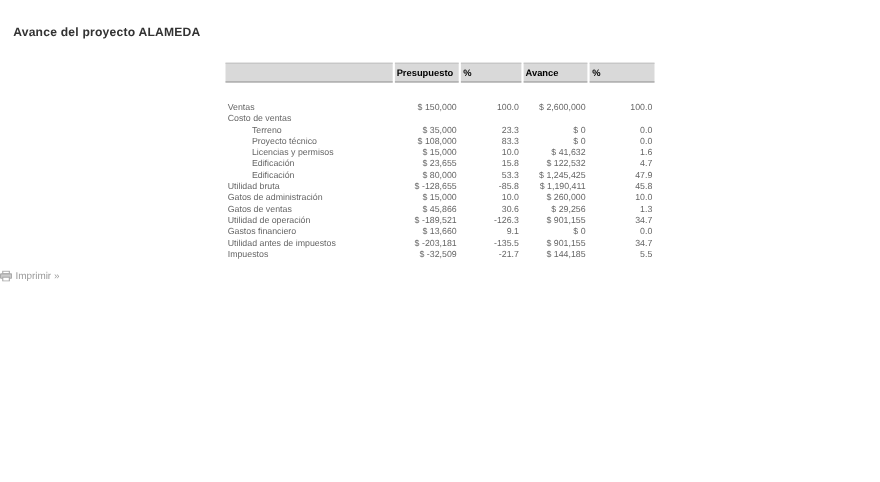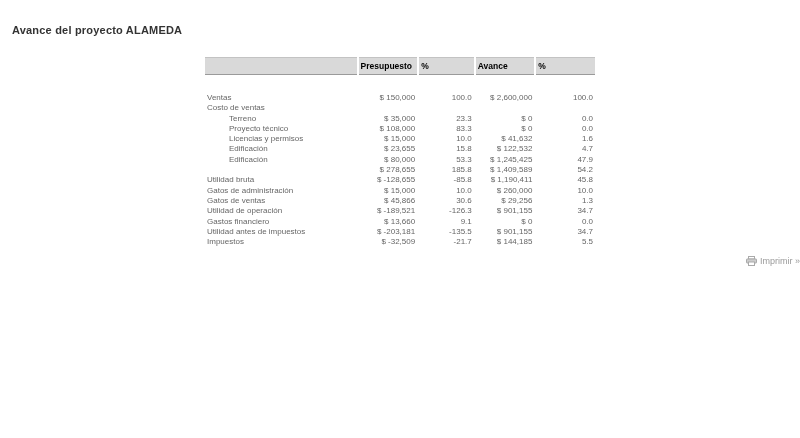--- a/index.html
+++ b/index.html
@@ -49,21 +49,21 @@
     line-height: 10.3px;
     white-space: nowrap;
   }
   table.report tbody tr:first-child td { padding-top: 18px; }
   td.label { text-align: left; }
   td.label.indent { padding-left: 24px; margin-top: 39px; }
   td.num { text-align: right; }
   .print-row {
     margin-top: 9px;
     display: flex;
-    justify-content: flex-end;
+    justify-content: flex-start;
     align-items: center;
     gap: 3px;
   }
   .print-link {
     display: inline-flex;
     align-items: center;
     gap: 3px;
     color: #9a9a9a;
     font-size: 9px;
     text-decoration: none;
@@ -139,27 +139,20 @@
           <td class="num">4.7</td>
         </tr>
         <tr>
           <td class="label indent">Edificación</td>
           <td class="num">$ 80,000</td>
           <td class="num">53.3</td>
           <td class="num">$ 1,245,425</td>
           <td class="num">47.9</td>
         </tr>
         <tr>
-          <td class="label"></td>
-          <td class="num">$ 278,655</td>
-          <td class="num">185.8</td>
-          <td class="num">$ 1,409,589</td>
-          <td class="num">54.2</td>
-        </tr>
-        <tr>
           <td class="label">Utilidad bruta</td>
           <td class="num">$ -128,655</td>
           <td class="num">-85.8</td>
           <td class="num">$ 1,190,411</td>
           <td class="num">45.8</td>
         </tr>
         <tr>
           <td class="label">Gatos de administración</td>
           <td class="num">$ 15,000</td>
           <td class="num">10.0</td>

